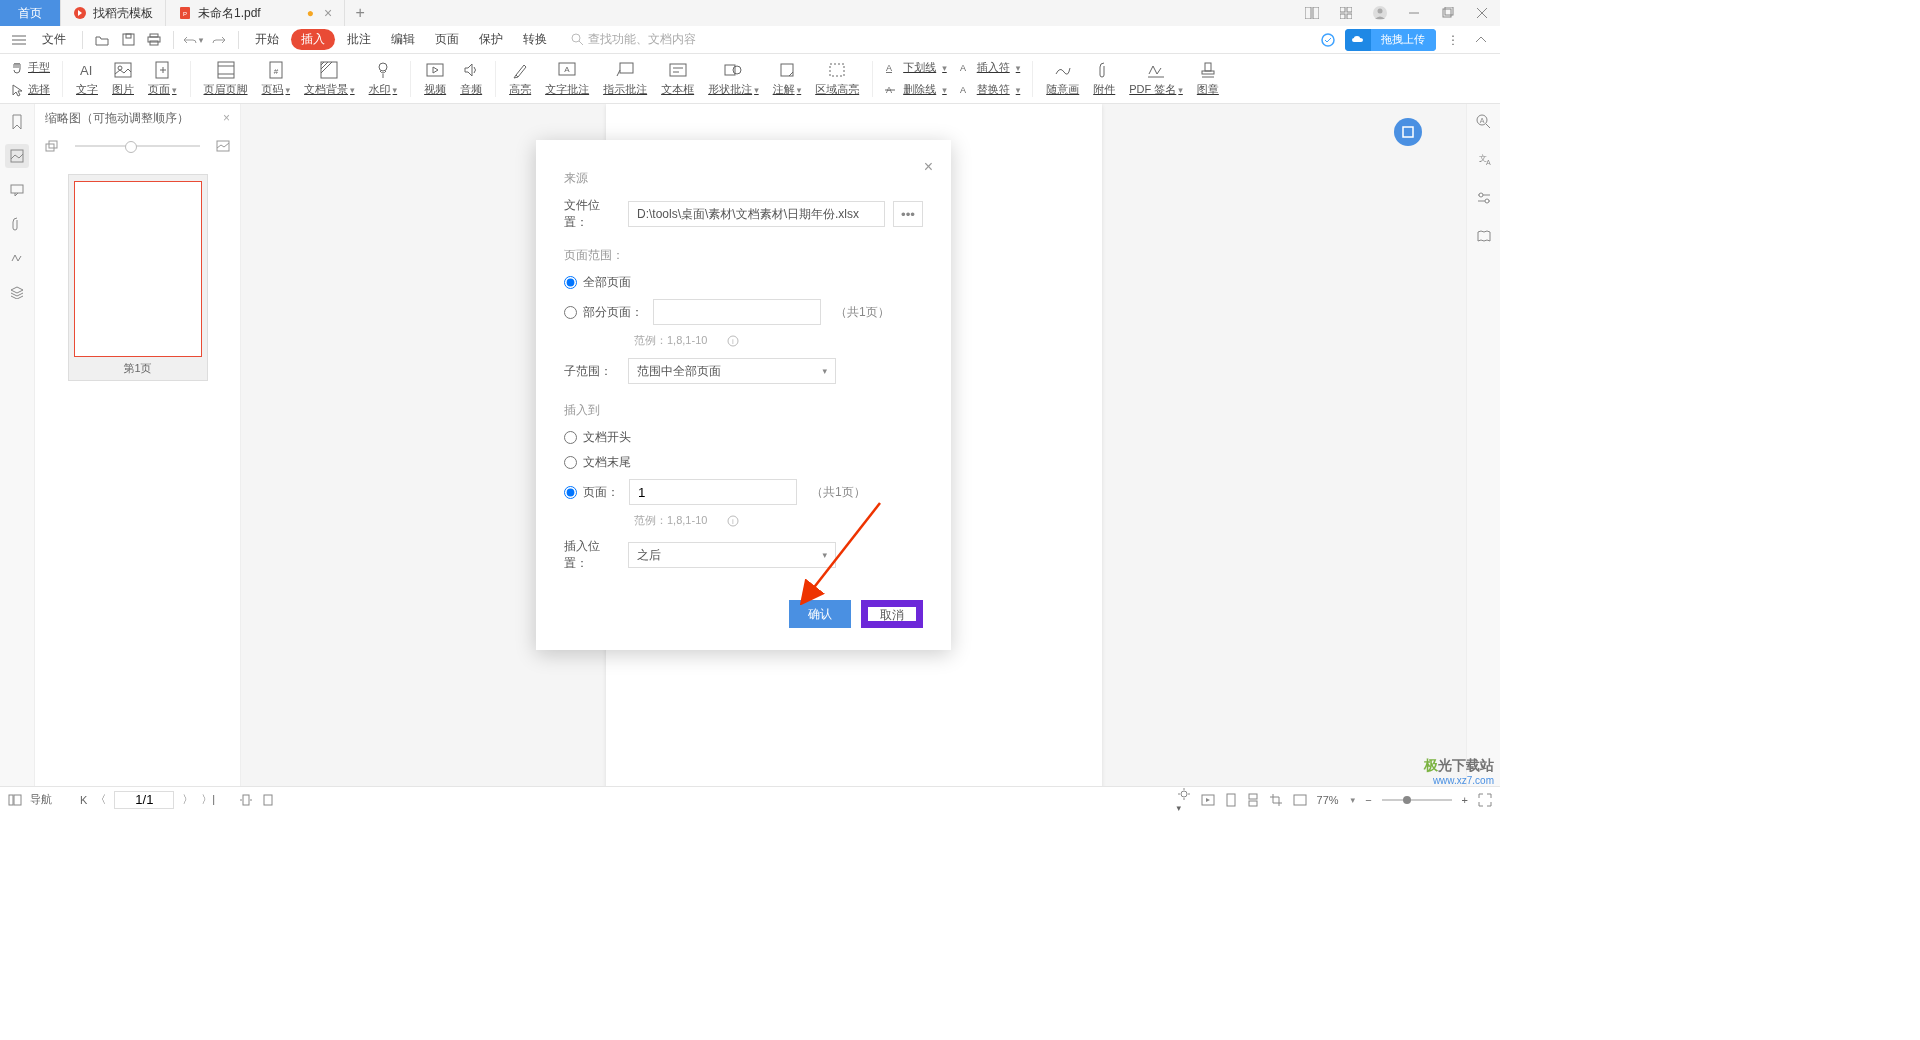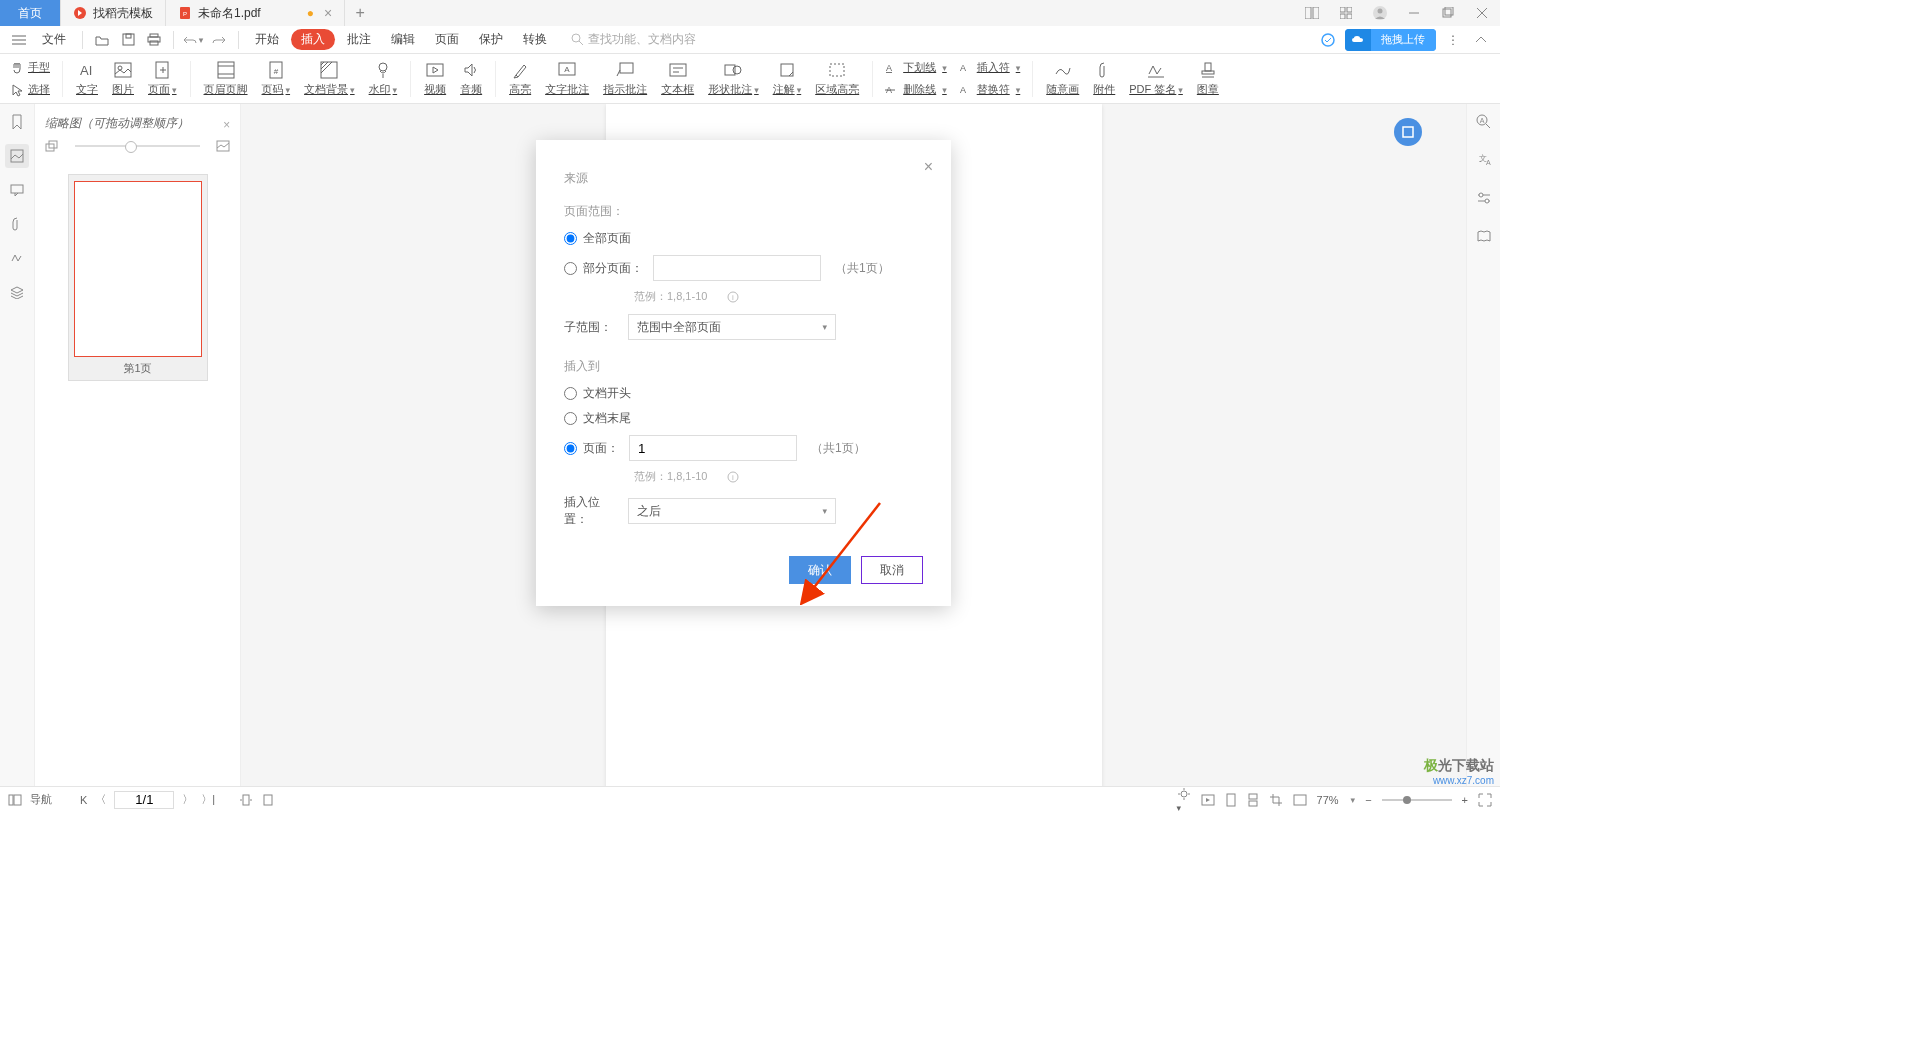--- a/index.html
+++ b/index.html
@@ -42,21 +42,21 @@
 
 .main { display: flex; height: calc(100% - 26px - 28px - 50px - 26px); }
 
 
 .leftrail { width: 35px; background: #f8f8f8; border-right: 1px solid #eee; display: flex; flex-direction: column; align-items: center; padding-top: 6px; gap: 10px; }
 .leftrail .lr-icon { width: 24px; height: 24px; display: flex; align-items: center; justify-content: center; color: #888; cursor: pointer; }
 .leftrail .lr-icon.active { background: #e8e8e8; border-radius: 3px; }
 
 
 .thumb-panel { width: 206px; border-right: 1px solid #eee; display: flex; flex-direction: column; background: #fff; }
-.tp-header { height: 28px; display: flex; align-items: flex-end; padding: 0 10px; color: #666; font-size: 12px; font-style: italic; }
+.tp-header { height: 28px; display: flex; align-items: center; padding: 0 10px; color: #666; font-size: 12px; }
 .tp-close { margin-left: auto; color: #aaa; cursor: pointer; }
 .tp-tools { height: 28px; display: flex; align-items: center; padding: 0 10px; gap: 8px; color: #888; }
 .tp-slider { flex: 1; height: 2px; background: #ddd; position: relative; margin: 0 8px; }
 .tp-slider::after { content: ''; position: absolute; width: 10px; height: 10px; background: #fff; border: 1px solid #bbb; border-radius: 50%; top: -4px; left: 40%; }
 .tp-body { flex: 1; padding: 14px; display: flex; flex-direction: column; align-items: center; }
 .thumb { width: 140px; background: #f0f0f0; border: 1px solid #ddd; display: flex; flex-direction: column; align-items: center; padding-top: 6px; }
 .thumb-page { width: 128px; height: 176px; background: #fff; border: 1px solid #e94b35; }
 .thumb-label { padding: 4px 0; font-size: 11px; color: #666; }
 
 
@@ -81,21 +81,21 @@
 .dlg-row { display: flex; align-items: center; gap: 8px; margin-bottom: 10px; font-size: 12px; }
 .dlg-label { width: 56px; color: #555; }
 .dlg-input { flex: 1; height: 26px; border: 1px solid #ddd; padding: 0 8px; font-size: 12px; color: #555; }
 .dlg-btn-browse { width: 30px; height: 26px; border: 1px solid #ddd; background: #fff; color: #888; cursor: pointer; }
 .dlg-radio-row { display: flex; align-items: center; gap: 6px; margin-bottom: 8px; font-size: 12px; color: #555; }
 .dlg-radio-row input[type=text] { width: 168px; height: 26px; border: 1px solid #ddd; padding: 0 8px; margin-left: 4px; }
 .dlg-hint { font-size: 11px; color: #aaa; margin-left: 70px; margin-bottom: 10px; display: flex; align-items: center; gap: 20px; }
 .dlg-select { width: 208px; height: 26px; border: 1px solid #ddd; padding: 0 8px; font-size: 12px; color: #555; background: #fff; display: flex; align-items: center; justify-content: space-between; }
 .dlg-actions { display: flex; justify-content: flex-end; gap: 10px; margin-top: 28px; }
 .dlg-ok { width: 62px; height: 28px; background: #4a90e2; color: #fff; border: none; cursor: pointer; font-size: 12px; }
-.dlg-cancel { width: 62px; height: 28px; background: #fff; border: 1px solid #6d28d9; color: #555; cursor: pointer; font-size: 12px; }
+.dlg-cancel { width: 62px; height: 28px; background: #fff; border: 7px solid #6d28d9; color: #555; cursor: pointer; font-size: 12px; }
 .pg-count { color: #888; font-size: 12px; margin-left: 8px; }
 
 
 .arrow { position: absolute; pointer-events: none; }
 
 
 .watermark { position: absolute; right: 6px; bottom: 26px; text-align: right; }
 .watermark .wm1 { font-size: 14px; font-weight: bold; }
 .watermark .wm2 { font-size: 10px; color: #4a90e2; }
 
@@ -676,20 +676,25 @@
           <path d="M1 5 L1 1 L5 1 M9 1 L13 1 L13 5 M13 9 L13 13 L9 13 M5 13 L1 13 L1 9" fill="none" stroke="#888"></path>
         </svg>
       </span>
   </div>
 </div>
 
 <div class="dialog">
   <span class="dlg-close">×</span>
 
   <div class="dlg-sec">来源</div>
+  <div class="dlg-row">
+    <span class="dlg-label">文件位置：</span>
+    <input class="dlg-input" value="D:\tools\桌面\素材\文档素材\日期年份.xlsx" style="">
+    <button class="dlg-btn-browse">•••</button>
+  </div>
 
   <div class="dlg-sec" style="margin-top:16px">页面范围：</div>
   <div class="dlg-radio-row">
     <input type="radio" checked="" style="">
     <span>全部页面</span>
   </div>
   <div class="dlg-radio-row">
     <input type="radio" style="">
     <span>部分页面：</span>
     <input type="text" style="">

